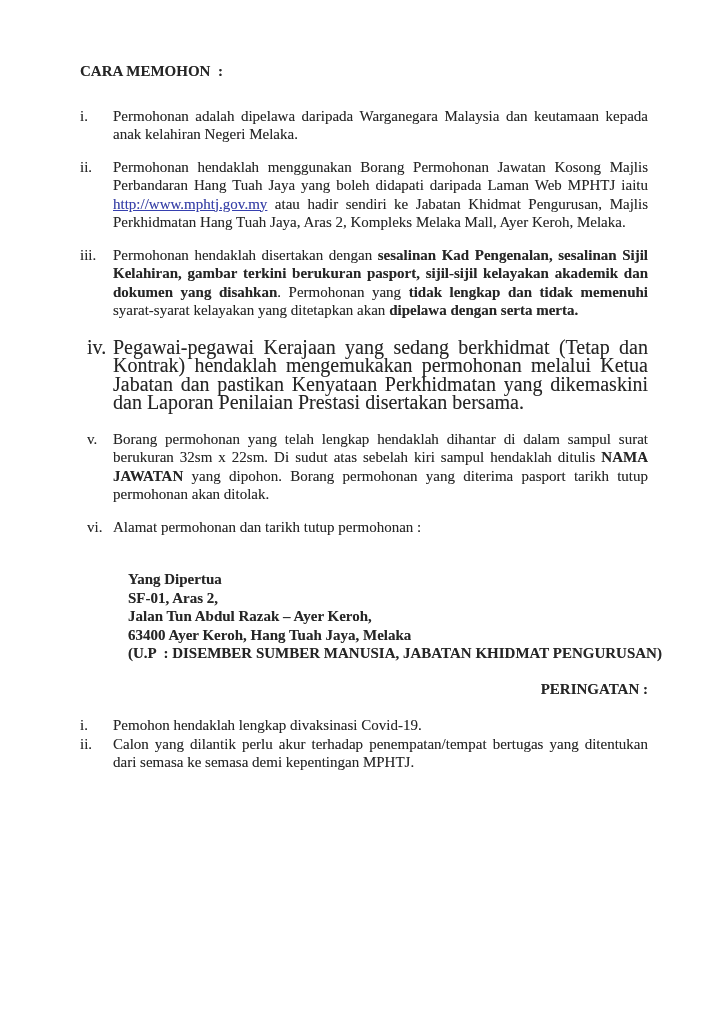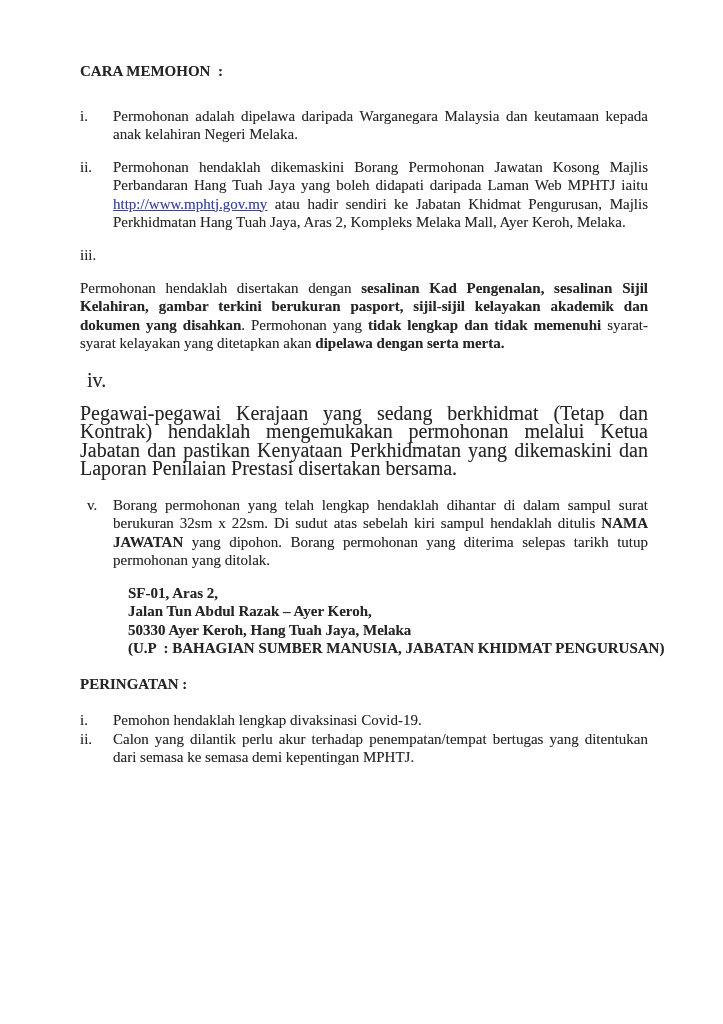--- a/index.html
+++ b/index.html
@@ -44,21 +44,21 @@
   .list-item.g2 .marker {
     padding-left: 7px;
   }
   .list-item .text {
     flex: 1;
     text-align: justify;
   }
   .list-item.small {
     font-size: 20px;
   }
-  .list-item.mb-lg { margin-bottom: 18px; flex-direction: column; }
+  .list-item.mb-lg { margin-bottom: 18px; }
   .list-item.mb-xl { margin-bottom: 34px; }
   .list-item.mb-0  { margin-bottom: 0; }
   b, .bold { font-weight: bold; }
   a.doc-link {
     color: var(--link-color, #3640b0);
     text-decoration: underline;
     cursor: pointer;
   }
   .address-block {
     margin: 0 0 17px 48px;
@@ -73,20 +73,21 @@
     font-size: 15px;
     line-height: 18.5px;
     white-space: pre;
   }
   .peringatan-heading {
     font-weight: bold;
     font-size: 15px;
     line-height: 18.5px;
     white-space: pre;
     margin: 0 0 18px 0;
+    text-align: right;
   }
   .page-number {
     position: absolute;
     top: 945px;
     left: 0;
     right: 0;
     text-align: center;
     font-size: 13px;
     color: #3a3a3a;
   }
@@ -99,44 +100,49 @@
 
     <div class="sec-heading">CARA MEMOHON  :</div>
 
     <div class="list-item">
       <span class="marker">i.</span>
       <span class="text"><span>Permohonan adalah dipelawa daripada Warganegara Malaysia dan keutamaan kepada anak kelahiran Negeri Melaka.</span></span>
     </div>
 
     <div class="list-item">
       <span class="marker">ii.</span>
-      <span class="text"><span>Permohonan hendaklah dikemaskini Borang Permohonan Jawatan Kosong Majlis Perbandaran Hang Tuah Jaya yang boleh didapati daripada Laman Web MPHTJ iaitu </span><a class="doc-link">http://www.mphtj.gov.my</a><span> atau hadir sendiri ke Jabatan Khidmat Pengurusan, Majlis Perkhidmatan Hang Tuah Jaya, Aras 2, Kompleks Melaka Mall, Ayer Keroh, Melaka.</span></span>
+      <span class="text"><span>Permohonan hendaklah menggunakan Borang Permohonan Jawatan Kosong Majlis Perbandaran Hang Tuah Jaya yang boleh didapati daripada Laman Web MPHTJ iaitu </span><a class="doc-link">http://www.mphtj.gov.my</a><span> atau hadir sendiri ke Jabatan Khidmat Pengurusan, Majlis Perkhidmatan Hang Tuah Jaya, Aras 2, Kompleks Melaka Mall, Ayer Keroh, Melaka.</span></span>
     </div>
 
     <div class="list-item mb-lg">
       <span class="marker">iii.</span>
       <span class="text"><span>Permohonan hendaklah disertakan dengan </span><b>sesalinan Kad Pengenalan, sesalinan Sijil Kelahiran, gambar terkini berukuran pasport, sijil-sijil kelayakan akademik dan dokumen yang disahkan</b><span>. Permohonan yang </span><b>tidak lengkap dan tidak memenuhi</b><span> syarat-syarat kelayakan yang ditetapkan akan </span><b>dipelawa dengan serta merta.</b></span>
     </div>
 
     <div class="list-item g2 small mb-lg">
       <span class="marker">iv.</span>
       <span class="text"><span>Pegawai-pegawai Kerajaan yang sedang berkhidmat (Tetap dan Kontrak) hendaklah mengemukakan permohonan melalui Ketua Jabatan dan pastikan Kenyataan Perkhidmatan yang dikemaskini dan Laporan Penilaian Prestasi disertakan bersama.</span></span>
     </div>
 
     <div class="list-item g2">
       <span class="marker">v.</span>
-      <span class="text"><span>Borang permohonan yang telah lengkap hendaklah dihantar di dalam sampul surat berukuran 32sm x 22sm. Di sudut atas sebelah kiri sampul hendaklah ditulis </span><b>NAMA JAWATAN</b><span> yang dipohon. Borang permohonan yang diterima selepas tarikh tutup permohonan yang ditolak.</span></span>
+      <span class="text"><span>Borang permohonan yang telah lengkap hendaklah dihantar di dalam sampul surat berukuran 32sm x 22sm. Di sudut atas sebelah kiri sampul hendaklah ditulis </span><b>NAMA JAWATAN</b><span> yang dipohon. Borang permohonan yang diterima pasport tarikh tutup permohonan akan ditolak.</span></span>
     </div>
 
+    <div class="list-item g2 mb-xl">
+      <span class="marker">vi.</span>
+      <span class="text"><span>Alamat permohonan dan tarikh tutup permohonan :</span></span>
+    </div>
 
     <div class="address-block">
+      <div class="address-line">Yang Dipertua</div>
       <div class="address-line">SF-01, Aras 2,</div>
       <div class="address-line">Jalan Tun Abdul Razak – Ayer Keroh,</div>
-      <div class="address-line">50330 Ayer Keroh, Hang Tuah Jaya, Melaka</div>
-      <div class="address-line">(U.P  : BAHAGIAN SUMBER MANUSIA, JABATAN KHIDMAT PENGURUSAN)</div>
+      <div class="address-line">63400 Ayer Keroh, Hang Tuah Jaya, Melaka</div>
+      <div class="address-line">(U.P  : DISEMBER SUMBER MANUSIA, JABATAN KHIDMAT PENGURUSAN)</div>
     </div>
 
 
     <div class="peringatan-heading">PERINGATAN :</div>
 
     <div class="list-item mb-0">
       <span class="marker">i.</span>
       <span class="text">Pemohon hendaklah lengkap divaksinasi Covid-19.</span>
     </div>
 

